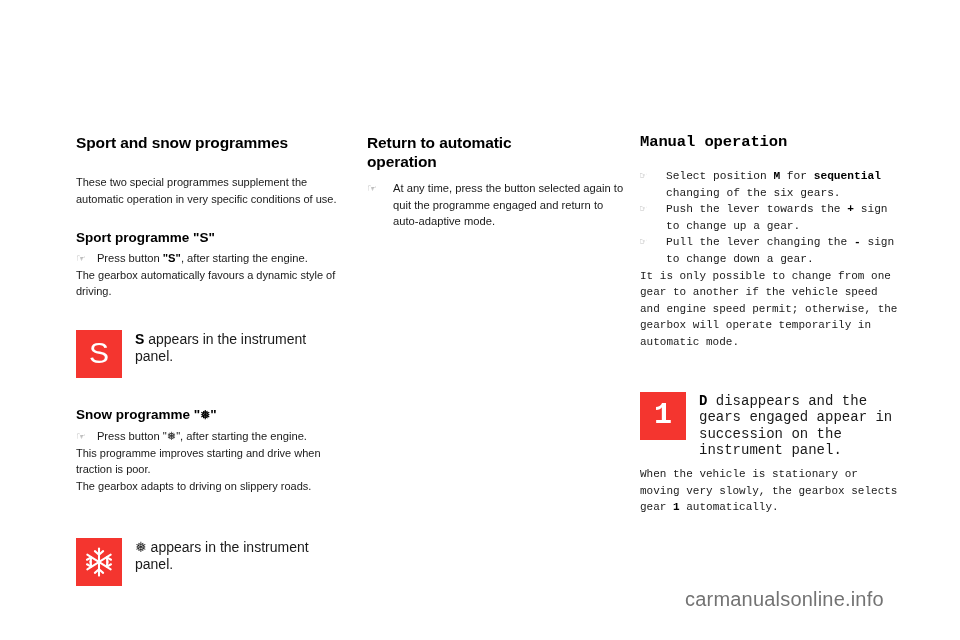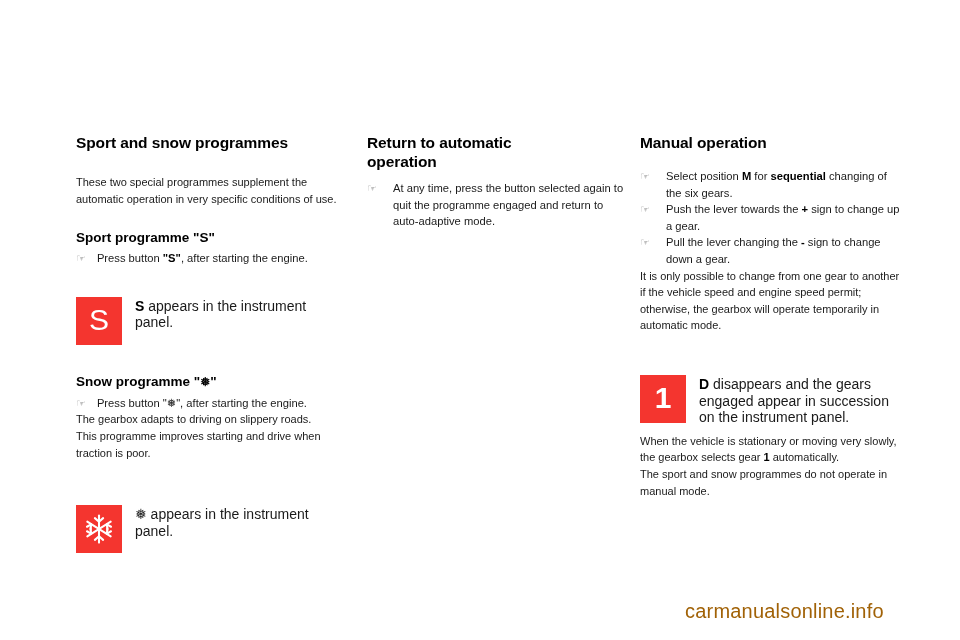--- a/index.html
+++ b/index.html
@@ -21,21 +21,21 @@
     width: 960px;
     height: 536px;
   }
   .col {
     position: absolute;
     top: 133px;
     width: 262px;
   }
   .col-left   { left: 76px; }
   .col-mid    { left: 358px; margin-left: 9px; }
-  .col-right  { left: 640px; }
+  .col-right  { left: 640px; font-family: Liberation Mono, monospace; }
 
   h1.section-title {
     font-size: 15.5px;
     font-weight: bold;
     line-height: 19px;
     margin: 0 0 0 0;
     letter-spacing: -0.1px;
     color: #000;
   }
   h2.sub-title {
@@ -130,24 +130,24 @@
     line-height: 30px;
     font-weight: bold;
     position: relative;
     top: -1px;
   }
   .snow-svg { display:block; }
 
   .watermark {
     position: absolute;
     left: 685px;
-    top: 600px;
+    top: 588px;
     font-size: 20px;
     letter-spacing: 0.2px;
-    color: #a16207;
+    color: #737373;
     font-family: "Liberation Sans", sans-serif;
     white-space: nowrap;
   }
   .heading-snow-glyph { font-size: 12px; }
 </style>
 </head>
 <body>
 
 <div class="page">
 
@@ -162,20 +162,21 @@
     <div class="gap-lg"></div>
 
     <h2 class="sub-title">Sport programme "S"</h2>
 
     <div class="gap-xs"></div>
 
     <div class="bullet-flush">
       <span class="hand">☞</span><span>Press button </span><b>"S"</b><span>, after starting the engine.</span>
     </div>
 
+    <p class="body">The gearbox automatically favours a dynamic style of driving.</p>
 
     <div style="height:30px"></div>
 
     <div class="icon-row">
       <div class="icon-box" style="background:#f4352f;">
         <span class="glyph-S">S</span>
       </div>
       <div class="icon-caption">
         <b>S</b><span> appears in the instrument panel.</span>
       </div>
@@ -184,22 +185,22 @@
     <div style="height:28px"></div>
 
     <h2 class="sub-title"><span>Snow programme "</span><span class="heading-snow-glyph">❅</span><span>"</span></h2>
 
     <div class="gap-xs"></div>
 
     <div class="bullet-flush">
       <span class="hand">☞</span><span>Press button "❅", after starting the engine.</span>
     </div>
 
+    <p class="body">This programme improves starting and drive when traction is poor.</p>
     <p class="body">The gearbox adapts to driving on slippery roads.</p>
-    <p class="body">This programme improves starting and drive when traction is poor.</p>
 
     <div style="height:44px"></div>
 
     <div class="icon-row">
       <div class="icon-box" style="background:#f4352f;">
         <svg class="snow-svg" width="30" height="32" viewBox="0 0 32 34" aria-hidden="true">
           <g stroke="#ffffff" stroke-width="2.2" stroke-linecap="round" fill="none">
             <line x1="16" y1="2.5" x2="16" y2="31.5"></line>
             <line x1="3.5" y1="9.2" x2="28.5" y2="24.8"></line>
             <line x1="28.5" y1="9.2" x2="3.5" y2="24.8"></line>
@@ -271,19 +272,18 @@
         <b>D</b><span> disappears and the gears engaged appear in succession on the instrument panel.</span>
       </div>
     </div>
 
     <div style="height:7px"></div>
 
 
 
     <p class="body"><span>When the vehicle is stationary or moving very slowly, the gearbox selects gear </span><b>1</b><span> automatically.</span></p>
 
-    <p class="body">The sport and snow programmes do not operate in manual mode.</p>
 
   </div>
 
   <div class="watermark">carmanualsonline.info</div>
 
 </div>
 
 </body></html>

